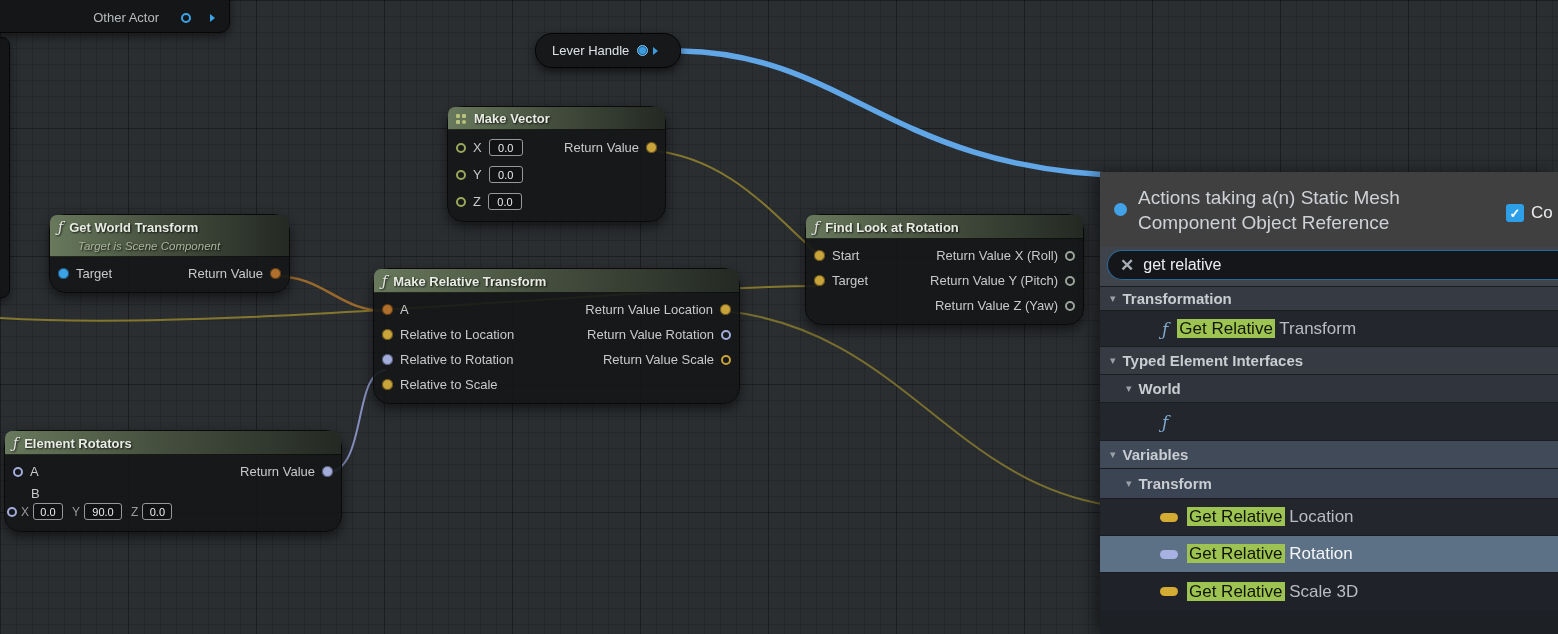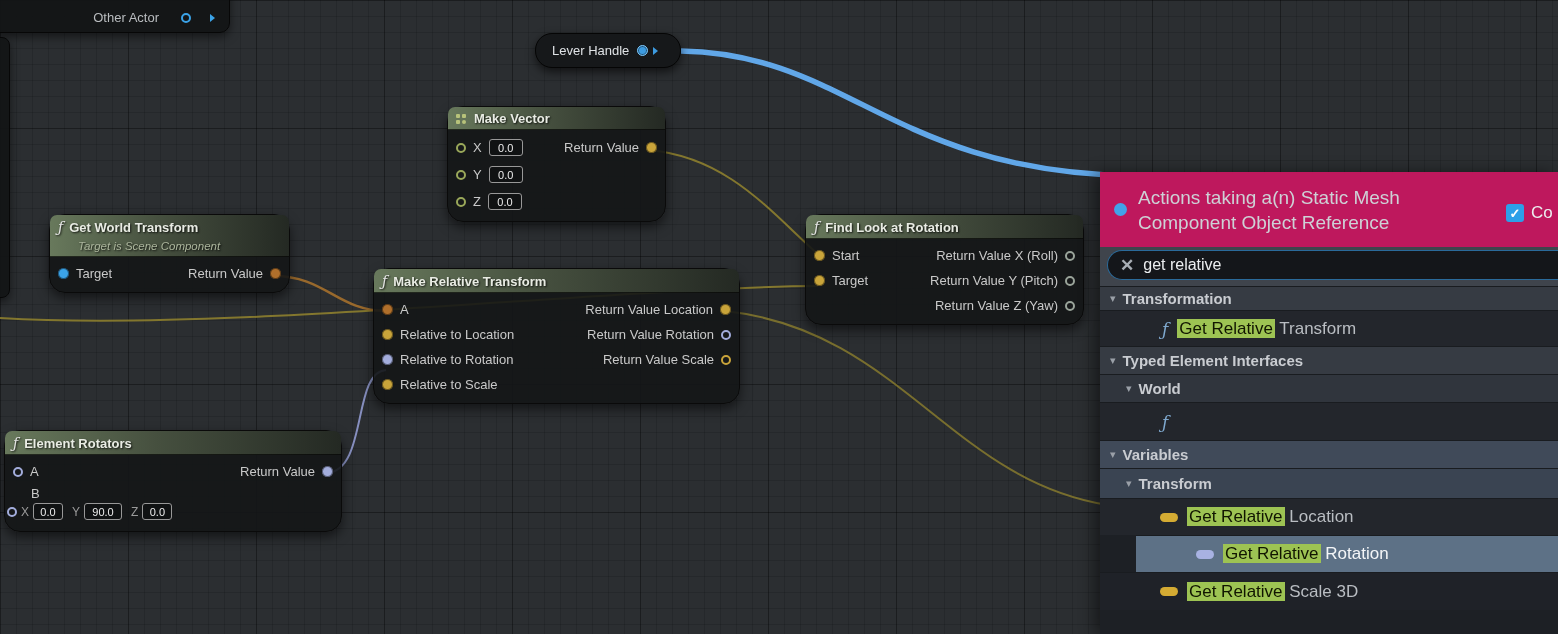--- a/index.html
+++ b/index.html
@@ -74,21 +74,21 @@
     position:absolute;z-index:2;background:rgba(19,21,22,0.95);
     border:1px solid #070707;border-radius:0 0 10px 10px;
     box-shadow:0 4px 10px rgba(0,0,0,0.5);
   }
   
   .panel{
     position:absolute;left:1100px;top:172px;width:458px;height:462px;z-index:5;
     background:#1d2025;overflow:hidden;color:#c4c8cd;
     box-shadow:-6px 0 14px rgba(0,0,0,0.45);
   }
-  .panel-header{position:relative;background:#be185d;height:75px;padding:13px 12px 0 38px;}
+  .panel-header{position:relative;background:#404040;height:75px;padding:13px 12px 0 38px;}
   .panel-title{color:#ced1d6;font-size:19px;line-height:1.32;width:350px;}
   .ctx-dot{position:absolute;left:14px;top:31px;width:13px;height:13px;border-radius:50%;background:var(--accent-blue);}
   .ctx-check{position:absolute;left:406px;top:31px;display:flex;gap:7px;align-items:center;color:#eceef0;font-size:17px;white-space:nowrap;}
   .checkbox{width:18px;height:18px;background:#2d9fe8;border-radius:3px;color:#fff;font-size:13px;font-weight:bold;display:flex;align-items:center;justify-content:center;flex:0 0 auto;}
   .search-row{background:#3f444c;height:39px;padding:3px 0 6px 7px;}
   .search-box{display:flex;align-items:center;gap:9px;background:#14161a;border:1px solid #2a6a9a;border-right:none;border-radius:15px 0 0 15px;height:30px;padding:0 12px;}
   .clear-glyph{color:#a7adb4;font-size:17px;font-weight:bold;line-height:1;cursor:pointer;}
   .search-input{flex:1;background:transparent;border:none;outline:none;color:#eceef0;font-size:16px;font-family:"Liberation Sans",sans-serif;}
   .rows{display:flex;flex-direction:column;}
   .row{display:flex;align-items:center;border-top:1px solid #191c20;}
@@ -96,21 +96,21 @@
   .cat.blue{background:#404a59;height:28px;}
   .subcat{height:28px;background:#30353d;color:#c9ccd1;font-weight:bold;font-size:15px;padding-left:26px;gap:7px;}
   .subcat.blue{background:#3a4452;height:30px;}
   .caret{color:#9aa0a8;font-size:11px;font-weight:normal;}
   .item{background:#23262c;color:#b9bdc2;font-size:17px;gap:9px;}
   .item .fn-glyph{margin-left:62px;font-style:italic;font-family:"DejaVu Serif",serif;color:#7fa9cf;font-size:17px;}
   .item .pill{margin-left:60px;width:18px;height:9px;border-radius:5px;flex:0 0 auto;}
   .pill.gold{background:#d4ab33;}
   .pill.lav{background:#a8b2e2;}
   .hl{background:var(--highlight-green);color:#111500;padding:0 2px;}
-  .item.selected{background:var(--selected-row);color:#f4f6f8;margin-left:36px;}
+  .item.selected{background:var(--selected-row);color:#f4f6f8;}
   .panel-filler{flex:1;background:#171a1f;height:24px;}
 </style>
 </head>
 <body>
 
 <div class="blueprint">
 
   <svg class="wires" width="1558" height="634" viewBox="0 0 1558 634">
     <path d="M 0 318 C 230 332, 620 287, 818 286" fill="none" style="stroke:var(--wire-gold)" stroke-width="2" opacity="0.8"></path>
     <path d="M 650 150 C 730 158, 772 214, 820 256" fill="none" style="stroke:var(--wire-gold)" stroke-width="2" opacity="0.8"></path>

